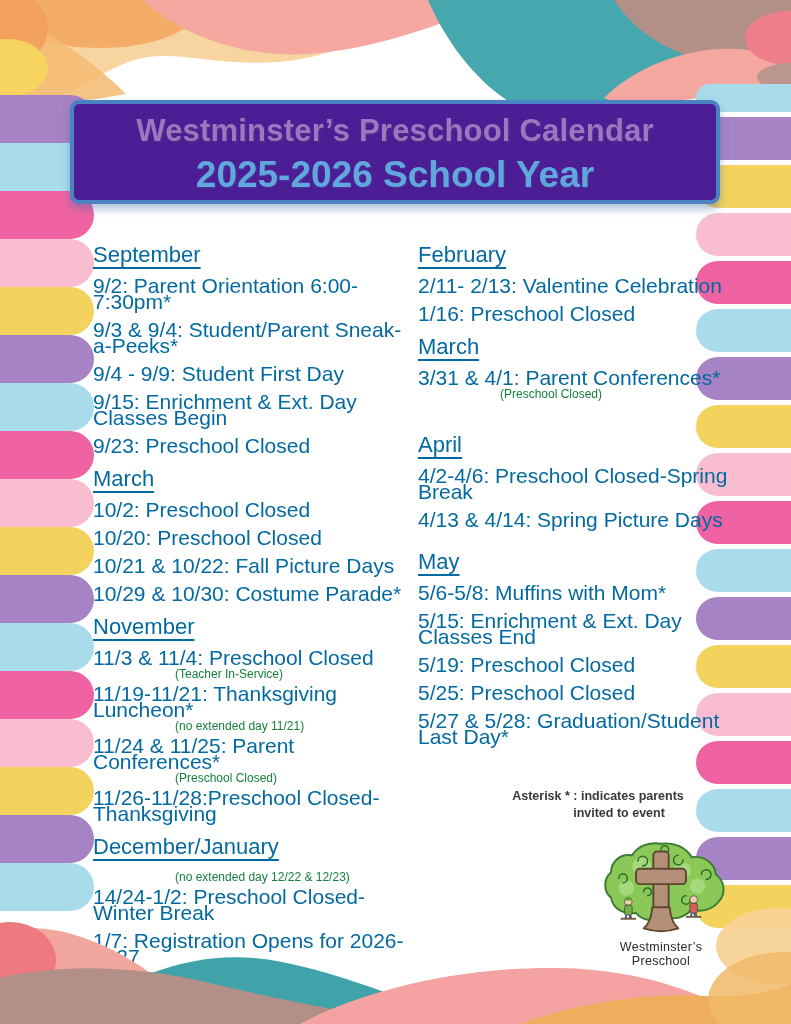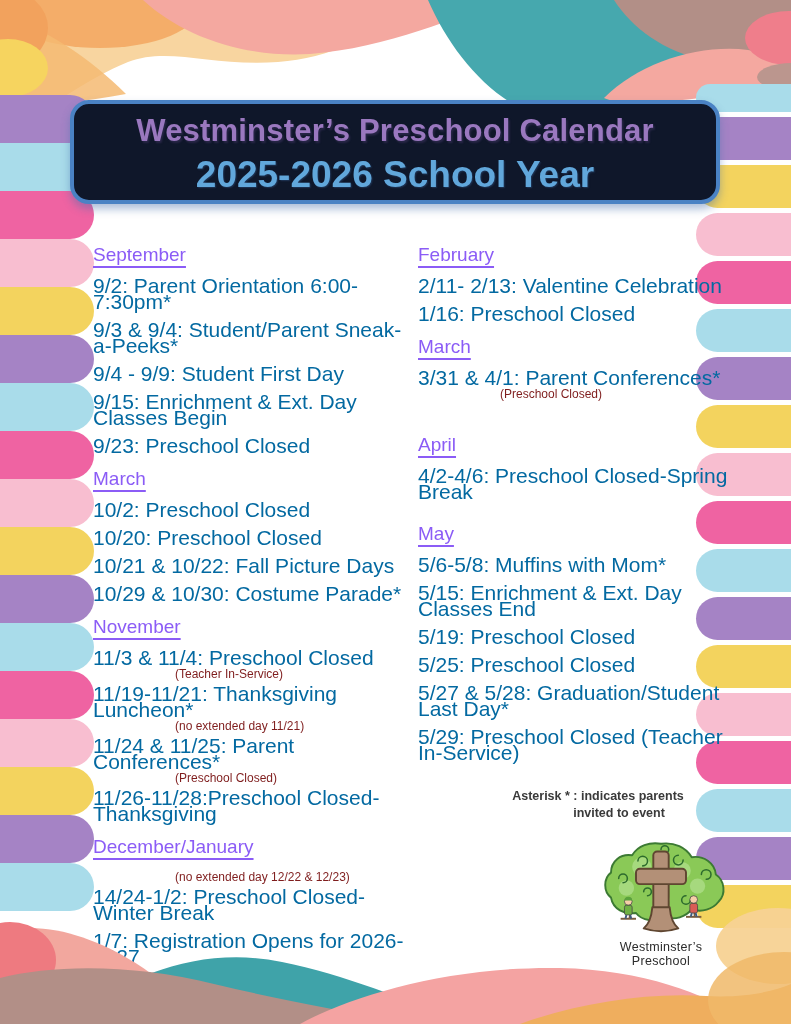--- a/index.html
+++ b/index.html
@@ -11,40 +11,40 @@
   .wave-bottom { position:absolute; bottom:0; left:0; width:791px; height:120px; z-index:4; }
 
   .pills { position:absolute; display:flex; flex-direction:column; z-index:2; }
   .pills-left { left:0; top:95px; }
   .pills-left .pill { width:94px; height:48px; border-radius:0 26px 26px 0; }
   .pills-right { right:0; top:84px; gap:5px; align-items:flex-end; }
   .pills-right .pill { width:95px; height:43px; border-radius:26px 0 0 26px; }
   .pills-right .pill:first-child { height:28px; }
 
   .title-box { position:absolute; left:70px; top:100px; width:650px; height:104px; z-index:5;
-    background:#0f172a; border:4px solid #4a82c4; border-radius:19px; text-align:center;
+    background:#4c1d95; border:4px solid #4a82c4; border-radius:9px; text-align:center;
     box-shadow:0 5px 9px rgba(70,110,170,0.45); }
   .title-main { margin-top:9px; font-size:31px; font-weight:bold; color:#9a78bf;
     text-shadow:1.5px 1.5px 2px rgba(90,70,130,0.35); letter-spacing:0.2px; }
   .title-sub { margin-top:5px; font-size:37px; font-weight:bold; color:#61a7db;
     text-shadow:1px 1px 1.5px rgba(60,110,170,0.35); }
 
   .content { position:absolute; left:93px; top:243px; width:635px; display:flex; z-index:3; }
   .col-left { flex:0 0 325px; }
   .col-right { flex:1; }
   .month-section { margin-top:13px; }
   .month-section:first-child { margin-top:0; }
   .col-right .month-section:nth-of-type(3) { margin-top:32px; }
   .col-right .month-section:nth-of-type(4) { margin-top:22px; }
-  .month-heading { font-size:19px; font-weight:400; line-height:23px; color:#8b5cf6;
+  .month-heading { font-size:22px; font-weight:400; line-height:23px; color:#0369a1;
     text-decoration:underline; text-underline-offset:5px; text-decoration-thickness:1.5px;
     margin-bottom:12px; }
   .event { font-size:21px; line-height:16px; color:#0369a1; margin-bottom:12px; }
   .event.has-note { margin-bottom:1px; }
-  .note { font-size:12px; line-height:14px; color:#7f1d1d; margin:0 0 5px 82px; }
+  .note { font-size:12px; line-height:14px; color:#15803d; margin:0 0 5px 82px; }
 
   .footnote { position:absolute; left:478px; top:788px; width:240px; z-index:3;
     font-size:12.5px; font-weight:bold; color:#3a3a3a; text-align:center; line-height:1.35; }
   .footnote .fn2 { text-indent:42px; }
 
   .logo { position:absolute; left:592px; top:838px; width:138px; z-index:5; text-align:center; }
   .logo svg { display:block; margin:0 auto; }
   .logo-caption { margin-top:2px; font-size:12.5px; color:#2b2b2b; letter-spacing:0.3px; }
 </style>
 </head>
@@ -153,29 +153,29 @@
           <div class="event">1/16: Preschool Closed</div>
         </section>
         <section class="month-section">
           <h2 class="month-heading">March</h2>
           <div class="event has-note">3/31 &amp; 4/1: Parent Conferences*</div>
           <div class="note">(Preschool Closed)</div>
         </section>
         <section class="month-section">
           <h2 class="month-heading">April</h2>
           <div class="event">4/2-4/6: Preschool Closed-Spring Break</div>
+          <div class="event">4/13 &amp; 4/14: Spring Picture Days</div>
         </section>
         <section class="month-section">
           <h2 class="month-heading">May</h2>
           <div class="event">5/6-5/8: Muffins with Mom*</div>
           <div class="event">5/15: Enrichment &amp; Ext. Day Classes End</div>
           <div class="event">5/19: Preschool Closed</div>
           <div class="event">5/25: Preschool Closed</div>
           <div class="event">5/27 &amp; 5/28: Graduation/Student Last Day*</div>
-          <div class="event">5/29: Preschool Closed (Teacher In-Service)</div>
         </section>
       </div>
   </div>
 
   <div class="footnote">
     <div class="fn1">Asterisk * : indicates parents</div>
     <div class="fn2">invited to event</div>
   </div>
 
   <div class="logo">

